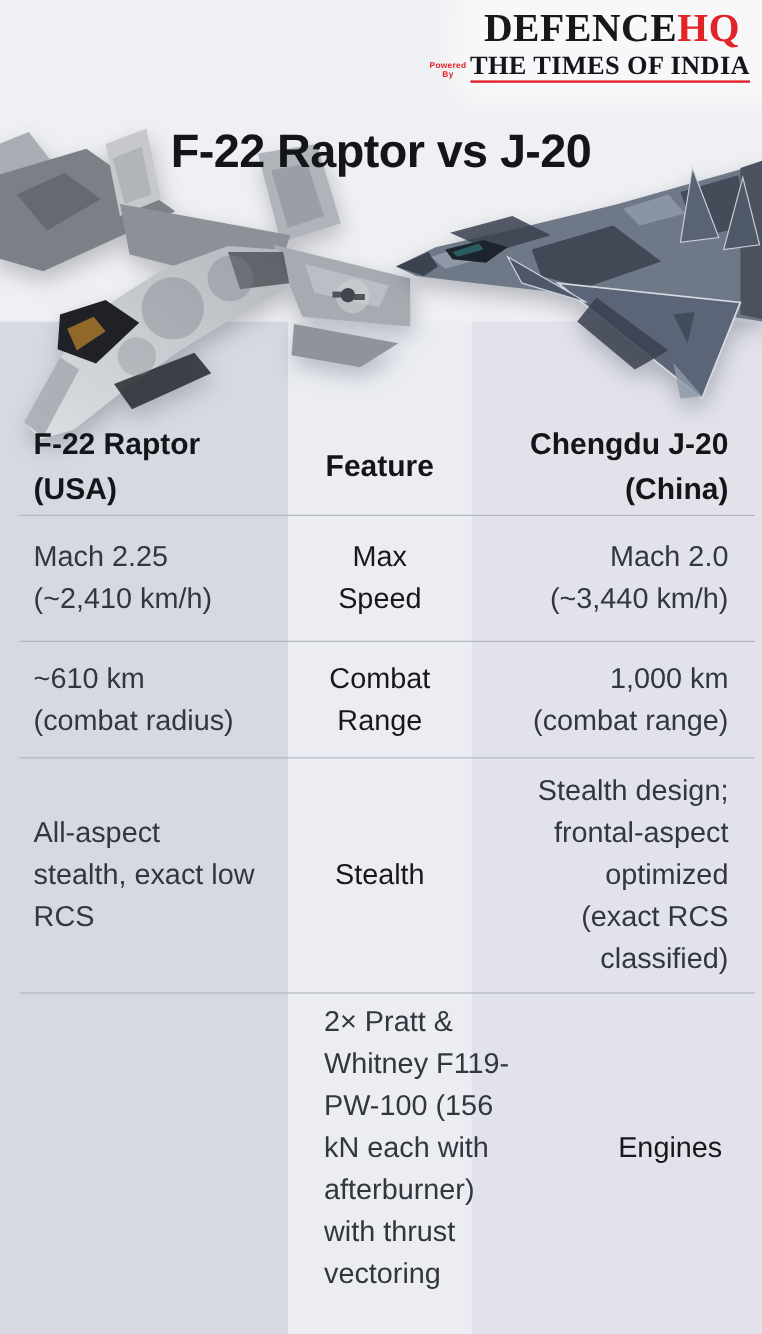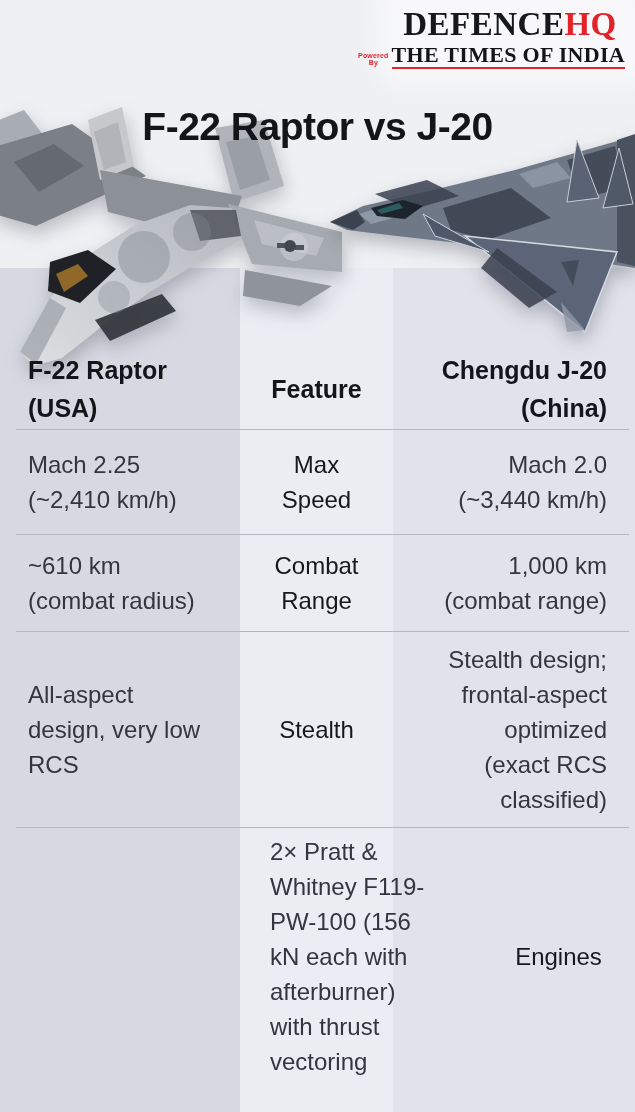--- a/index.html
+++ b/index.html
@@ -143,21 +143,21 @@
       <div class="cell l">~610 km
 (combat radius)</div>
       <div class="cell m">Combat
 Range</div>
       <div class="cell r">1,000 km
 (combat range)</div>
     </div>
 
     <div class="t-row bordered h-196">
       <div class="cell l">All-aspect
-design, very low
+stealth, exact low
 RCS</div>
       <div class="cell m">Stealth</div>
       <div class="cell r">Stealth design;
 frontal-aspect
 optimized
 (exact RCS
 classified)</div>
     </div>
 
     <div class="t-row bordered h-279">

